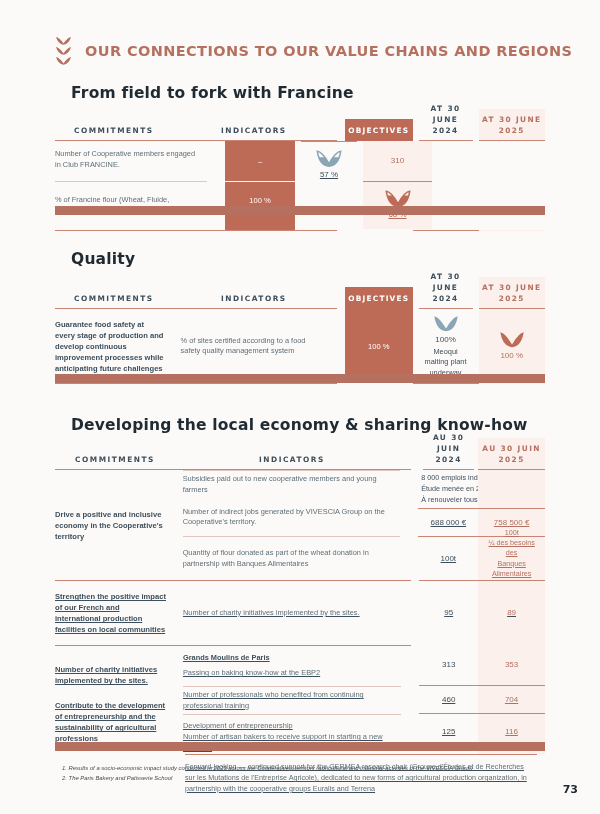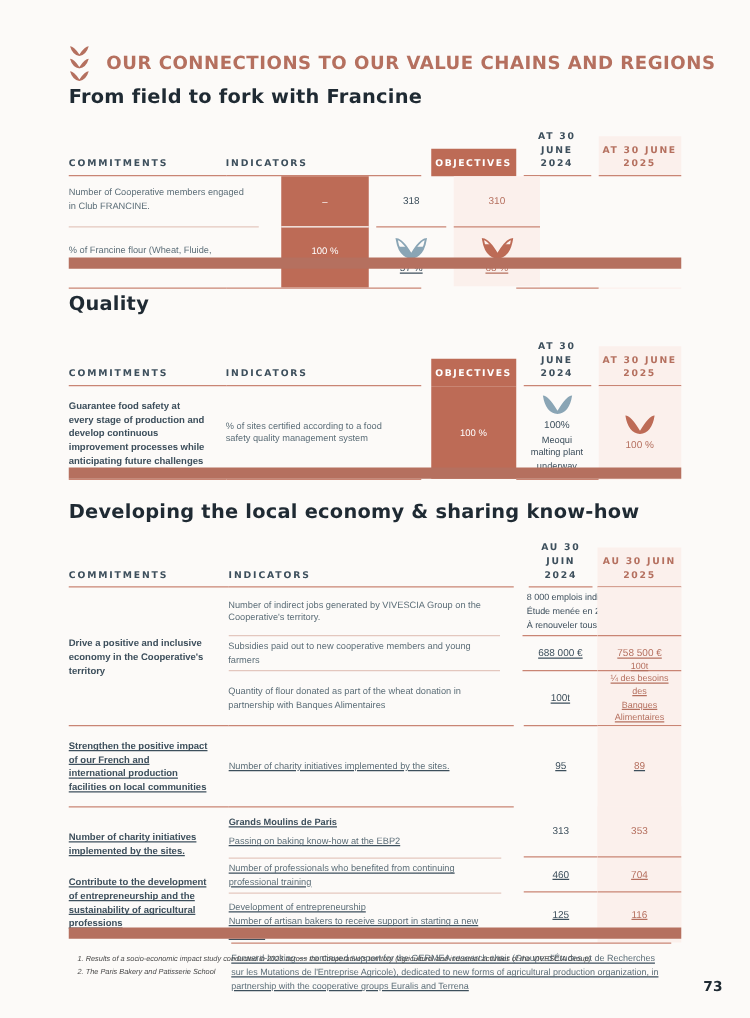--- a/index.html
+++ b/index.html
@@ -27,41 +27,41 @@
     letter-spacing:.4px;
     color:#B5705F;
     text-transform:uppercase;
   }
 
   .sect-title{
     position:absolute;left:55px;
     font-family:"DejaVu Sans", sans-serif;
     font-size:15.5px;font-weight:700;letter-spacing:.2px;
     color:#1F2A33;
-    margin:0;
+    margin:16px;
   }
 
   
   .tbl{position:absolute;left:55px;width:490px;}
   .c-com{width:130px;box-sizing:border-box;padding-right:8px;}
   .c-ind{width:162px;box-sizing:border-box;padding-right:10px;}
   .c-obj{width:70px;box-sizing:border-box;}
   .c-y1 {width:68px;box-sizing:border-box;}
   .c-y2 {width:69px;box-sizing:border-box;}
 
   
   .hdr{display:flex;align-items:flex-end;}
   .hdr .lbl{
     font-family:"DejaVu Sans", sans-serif;
     font-size:7.4px;font-weight:700;letter-spacing:1.5px;
     text-transform:uppercase;
     padding-bottom:5px;
   }
   .hdr .c-com .lbl,.hdr .c-ind .lbl{color:#3D4F5C;}
-  .ul-rust{border-bottom:1.6px solid #C98574;}
+  .ul-rust{border-bottom:1.6px solid #C98574;text-align:center;}
   .hdr-obj{
     background:#BD6B56;color:#FFFFFF;
     text-align:center;
     font-family:"DejaVu Sans", sans-serif;
     font-size:7.4px;font-weight:700;letter-spacing:1.2px;
     padding:7px 0 6px;
   }
   .hdr-yr{
     text-align:center;
     font-family:"DejaVu Sans", sans-serif;
@@ -174,21 +174,20 @@
         <div class="ind-txt sepline" style="height:48px;box-sizing:border-box;display:flex;align-items:center">% of Francine flour (Wheat, Fluide, Suprême) part of Club Francine</div>
       </div>
       <div class="c-obj">
         <div class="obj-cell" style="height:40px">–</div>
         <div class="obj-cell" style="height:48px;border-top:1.5px solid #FCFAF8;flex-direction:column">
           <div>100 %</div>
           <div>of 2024 harvest</div>
         </div>
       </div>
       <div class="c-y1 pad-l6">
-        <div class="val" style="height:40px;box-sizing:border-box">318</div>
         <div class="val sepline-strong" style="height:48px;box-sizing:border-box">
           <span class="leaf-wrap">
             <svg width="26" height="17" viewBox="0 0 26 17">
               <defs>
                   <clipPath id="cl1">
                     <rect x="0" y="7.31" width="26" height="10"></rect>
                   </clipPath>
                 </defs>
               <path d="M1.3 1.3 Q6 1.6 13 13.6 Q20 1.6 24.7 1.3 Q22.5 15.4 13 16.2 Q3.5 15.4 1.3 1.3Z" fill="none" stroke="#8AA5B5" stroke-width="1.5"></path>
               <path d="M1.3 1.3 Q6 1.6 13 13.6 Q20 1.6 24.7 1.3 Q22.5 15.4 13 16.2 Q3.5 15.4 1.3 1.3Z" fill="#8AA5B5" clip-path="url(#cl1)"></path>
@@ -320,22 +319,22 @@
           <div>2025</div>
         </div>
       </div>
     </div>
 
     <div class="cellrow">
       <div style="width:130px;box-sizing:border-box;padding-right:8px;display:flex;align-items:center">
         <div class="com-txt">Drive a positive and inclusive economy in the Cooperative's territory</div>
       </div>
       <div style="width:232px;box-sizing:border-box;padding-right:10px;margin-right:8px">
+        <div class="ind-txt sepline" style="height:28px;box-sizing:border-box;display:flex;align-items:center">Subsidies paid out to new cooperative members and young farmers</div>
         <div class="ind-txt" style="height:38px;box-sizing:border-box;display:flex;align-items:center">Number of indirect jobs generated by VIVESCIA Group on the Cooperative's territory.</div>
-        <div class="ind-txt sepline" style="height:28px;box-sizing:border-box;display:flex;align-items:center">Subsidies paid out to new cooperative members and young farmers</div>
         <div class="ind-txt sepline" style="height:44px;box-sizing:border-box;display:flex;align-items:center">Quantity of flour donated as part of the wheat donation in partnership with Banques Alimentaires</div>
       </div>
       <div style="width:60px;box-sizing:border-box">
         <div class="val left" style="height:38px;box-sizing:border-box;font-size:7.2px;width:128px;text-align:left">
           <div>8 000 emplois indirects et induits¹</div>
           <div>Étude menée en 2023</div>
           <div>À renouveler tous les 3 à 5 ans</div>
         </div>
         <div class="val sepline-strong" style="height:28px;box-sizing:border-box">688 000 €</div>
         <div class="val sepline-strong" style="height:44px;box-sizing:border-box">100t</div>

